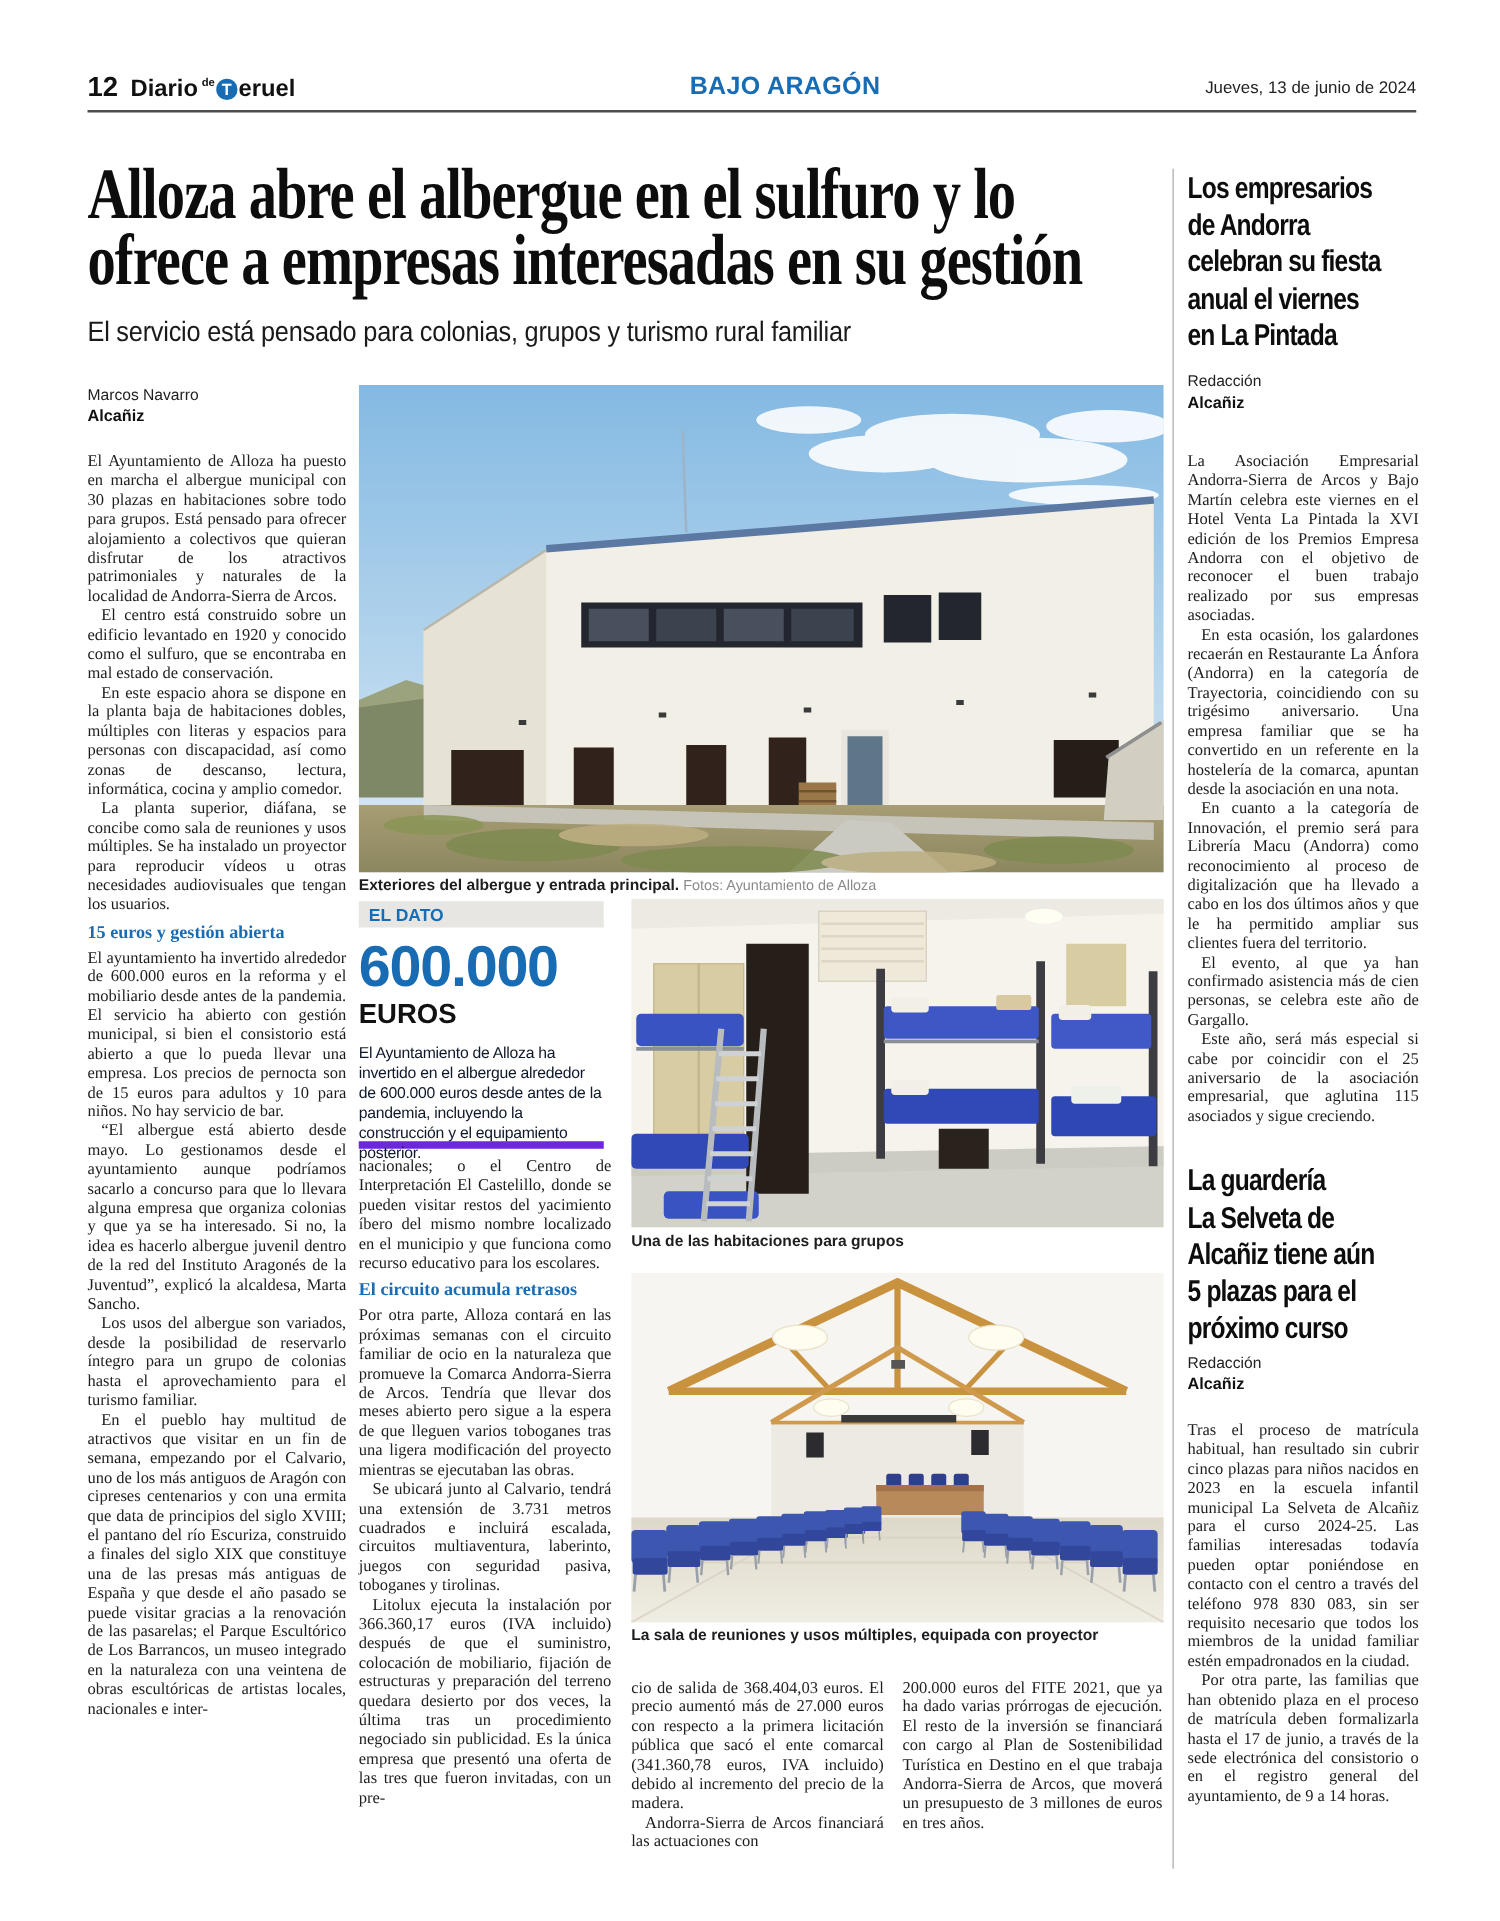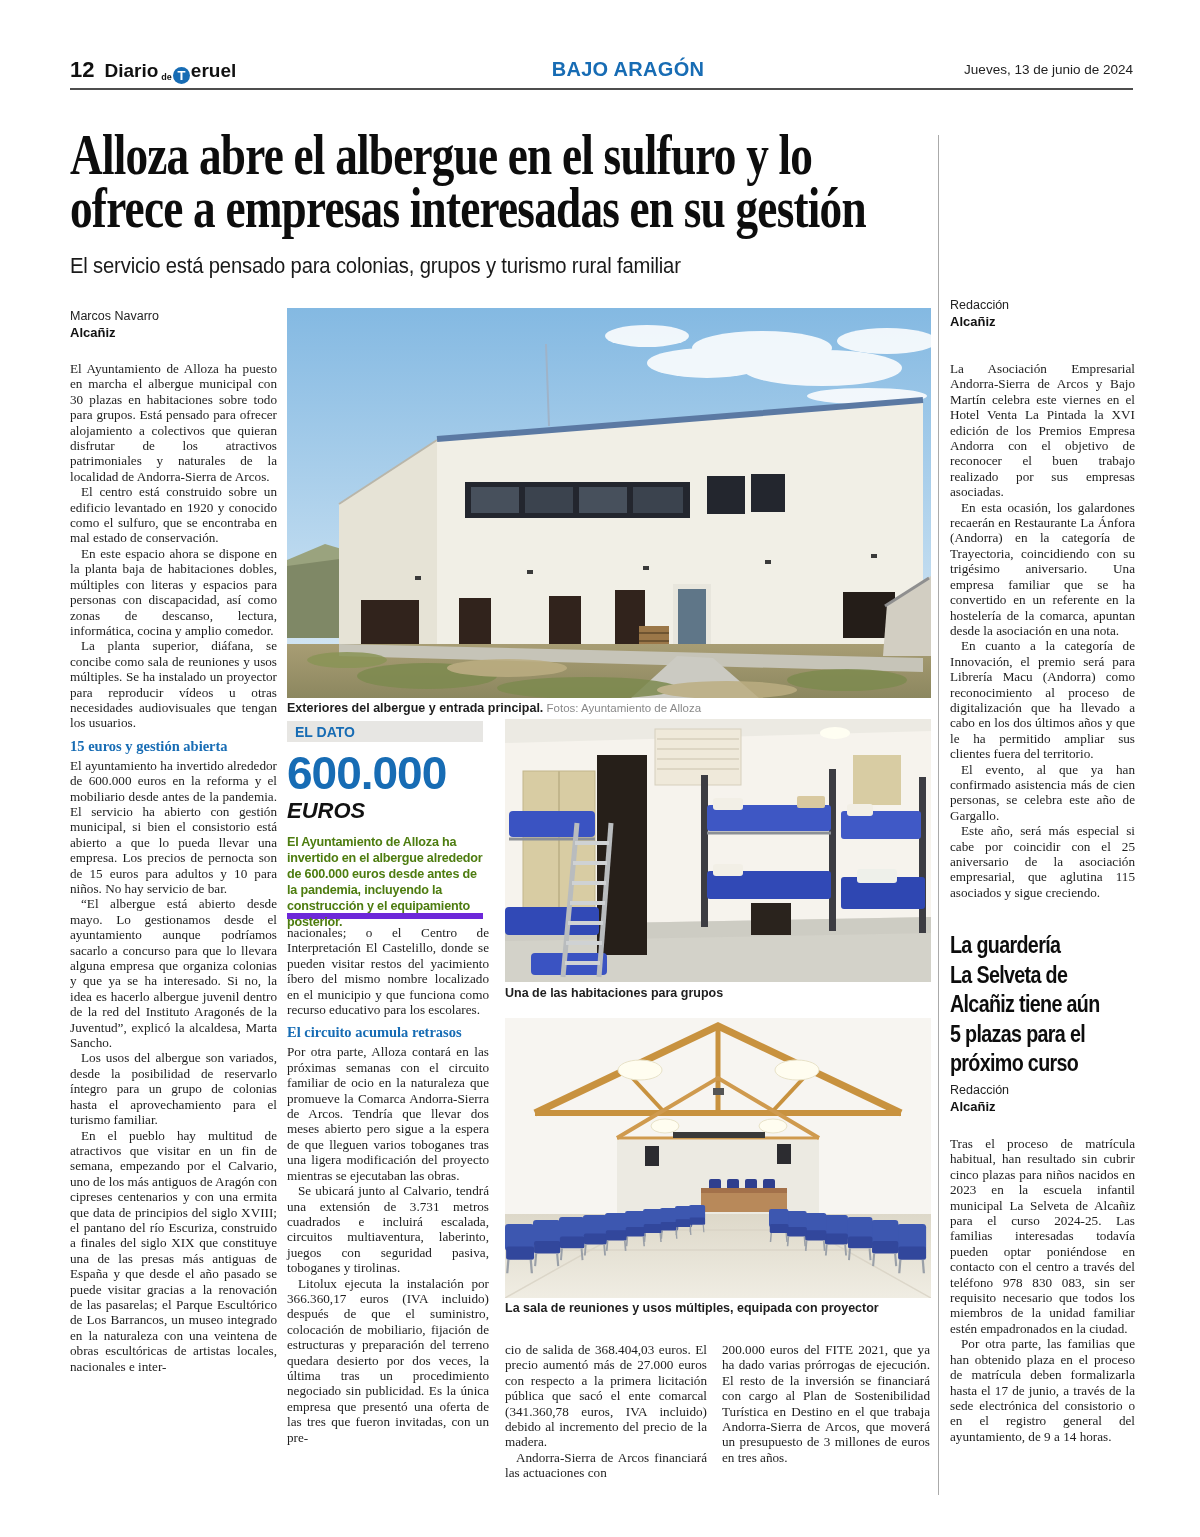--- a/index.html
+++ b/index.html
@@ -3,21 +3,21 @@
 <meta charset="utf-8">
 <style>
   html,body{margin:0;padding:0;background:#9a9a9a;}
   .page{position:relative;width:1200px;height:1537px;margin:0 auto;background:#ffffff;overflow:hidden;
         font-family:"Liberation Serif",serif;color:#1d1d1d;}
   .abs{position:absolute;}
 
   
   .masthead{left:70px;top:57px;display:flex;align-items:baseline;gap:10px;}
   .pagenum{font-family:"Liberation Sans",sans-serif;font-weight:bold;font-size:22px;color:#111;text-align:center;}
-  .brand{display:flex;align-items:flex-end;font-family:"Liberation Sans",sans-serif;font-weight:bold;font-size:19px;color:#111;}
+  .brand{display:flex;align-items:flex-start;font-family:"Liberation Sans",sans-serif;font-weight:bold;font-size:19px;color:#111;}
   .brand-de{font-size:9px;margin:0 1px 0 3px;}
   .brand-circle{display:inline-block;width:17px;height:17px;border-radius:50%;background:#176cb4;color:#fff;
                 font-size:13px;line-height:17px;text-align:center;transform:translateY(2px);margin-right:1px;}
   .section-title{left:0;top:58px;width:1200px;text-align:center;font-family:"Liberation Sans",sans-serif;
                  font-weight:bold;font-size:20px;color:#176cb4;letter-spacing:.3px;padding-left:28px;}
   .issue-date{right:67px;top:62px;font-family:"Liberation Sans",sans-serif;font-size:13.5px;color:#222;}
   .header-rule{left:70px;top:88px;width:1063px;height:2px;background:#4d4d4d;}
 
   
   .main-headline{left:70px;top:128px;width:900px;margin:0;font-family:Liberation Serif, serif;
@@ -49,23 +49,23 @@
   .cap2{left:505px;top:986px;width:426px;}
   .cap3{left:505px;top:1301px;width:426px;}
   .cap-credit{font-weight:normal;color:#8a8a8a;font-size:11.5px;}
 
   
   .dato{left:287px;top:721px;width:196px;height:192px;border-bottom:6px solid #6d28d9;}
   .dato-bar{height:21px;background:#e7e6e3;display:flex;align-items:center;padding-left:8px;}
   .dato-label{color:#176cb4;font-family:"Liberation Sans",sans-serif;font-weight:bold;font-size:14px;}
   .dato-figure{color:#176cb4;font-family:"Liberation Sans",sans-serif;font-weight:bold;font-size:46px;
                letter-spacing:-1px;margin-top:7px;line-height:48px;}
-  .dato-unit{font-family:"Liberation Sans",sans-serif;font-weight:bold;font-size:22px;color:#111;margin-top:1px;font-style:italic;}
-  .dato-text{font-family:"Liberation Sans",sans-serif;font-weight:bold;font-size:12.6px;line-height:16px;
-             color:#4d7c0f;margin-top:10px;letter-spacing:-.2px;}
+  .dato-unit{font-family:"Liberation Sans",sans-serif;font-weight:bold;font-size:22px;color:#111;margin-top:1px;}
+  .dato-text{font-family:"Liberation Sans",sans-serif;font-weight:normal;font-size:12.6px;line-height:16px;
+             color:#0f172a;margin-top:10px;letter-spacing:-.2px;}
 
   
   .sidebar-rule{left:938px;top:135px;width:1px;height:1360px;background:#aaaaaa;}
   .sb-headline{margin:0;font-family:"Liberation Sans",sans-serif;font-weight:bold;font-size:24px;line-height:29.5px;color:#0d0d0d;}
   .hl2{display:block;white-space:nowrap;letter-spacing:-.8px;transform:scaleX(.82);transform-origin:0 50%;}
   .sb1-head{left:950px;top:136px;width:185px;}
   .sb1-byline{left:950px;top:297px;}
   .sb1-body{left:950px;top:361px;width:185px;}
   .sb2-head{left:950px;top:930px;width:185px;}
   .sb2-byline{left:950px;top:1082px;}
@@ -325,20 +325,27 @@
   <div class="abs col3">
     <p class="bp">cio de salida de 368.404,03 euros. El precio aumentó más de 27.000 euros con respecto a la primera licitación pública que sacó el ente comarcal (341.360,78 euros, IVA incluido) debido al incremento del precio de la madera.</p>
     <p class="bp ind">Andorra-Sierra de Arcos financiará las actuaciones con</p>
   </div>
   <div class="abs col4">
     <p class="bp">200.000 euros del FITE 2021, que ya ha dado varias prórrogas de ejecución. El resto de la inversión se financiará con cargo al Plan de Sostenibilidad Turística en Destino en el que trabaja Andorra-Sierra de Arcos, que moverá un presupuesto de 3 millones de euros en tres años.</p>
   </div>
 
   <div class="abs sidebar-rule"></div>
 
+  <h2 class="abs sb-headline sb1-head">
+    <span class="hl2">Los empresarios</span>
+    <span class="hl2">de Andorra</span>
+    <span class="hl2">celebran su fiesta</span>
+    <span class="hl2">anual el viernes</span>
+    <span class="hl2">en La Pintada</span>
+  </h2>
   <div class="abs sb1-byline">
     <span class="by-author">Redacción</span>
     <span class="by-place">Alcañiz</span>
   </div>
   <div class="abs sb1-body">
     <p class="bp">La Asociación Empresarial Andorra-Sierra de Arcos y Bajo Martín celebra este viernes en el Hotel Venta La Pintada la XVI edición de los Premios Empresa Andorra con el objetivo de reconocer el buen trabajo realizado por sus empresas asociadas.</p>
     <p class="bp ind">En esta ocasión, los galardones recaerán en Restaurante La Ánfora (Andorra) en la categoría de Trayectoria, coincidiendo con su trigésimo aniversario. Una empresa familiar que se ha convertido en un referente en la hostelería de la comarca, apuntan desde la asociación en una nota.</p>
     <p class="bp ind">En cuanto a la categoría de Innovación, el premio será para Librería Macu (Andorra) como reconocimiento al proceso de digitalización que ha llevado a cabo en los dos últimos años y que le ha permitido ampliar sus clientes fuera del territorio.</p>
     <p class="bp ind">El evento, al que ya han confirmado asistencia más de cien personas, se celebra este año de Gargallo.</p>
     <p class="bp ind">Este año, será más especial si cabe por coincidir con el 25 aniversario de la asociación empresarial, que aglutina 115 asociados y sigue creciendo.</p>

